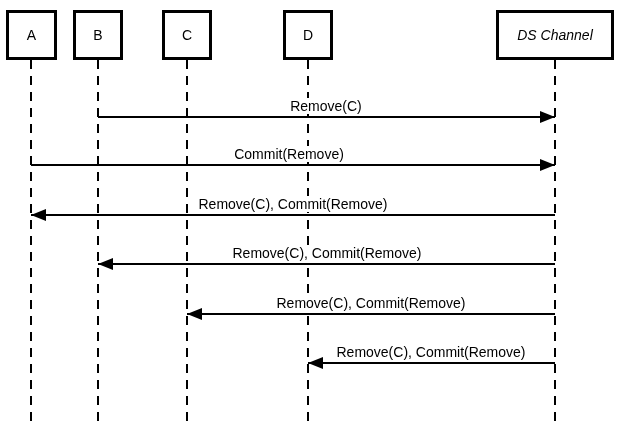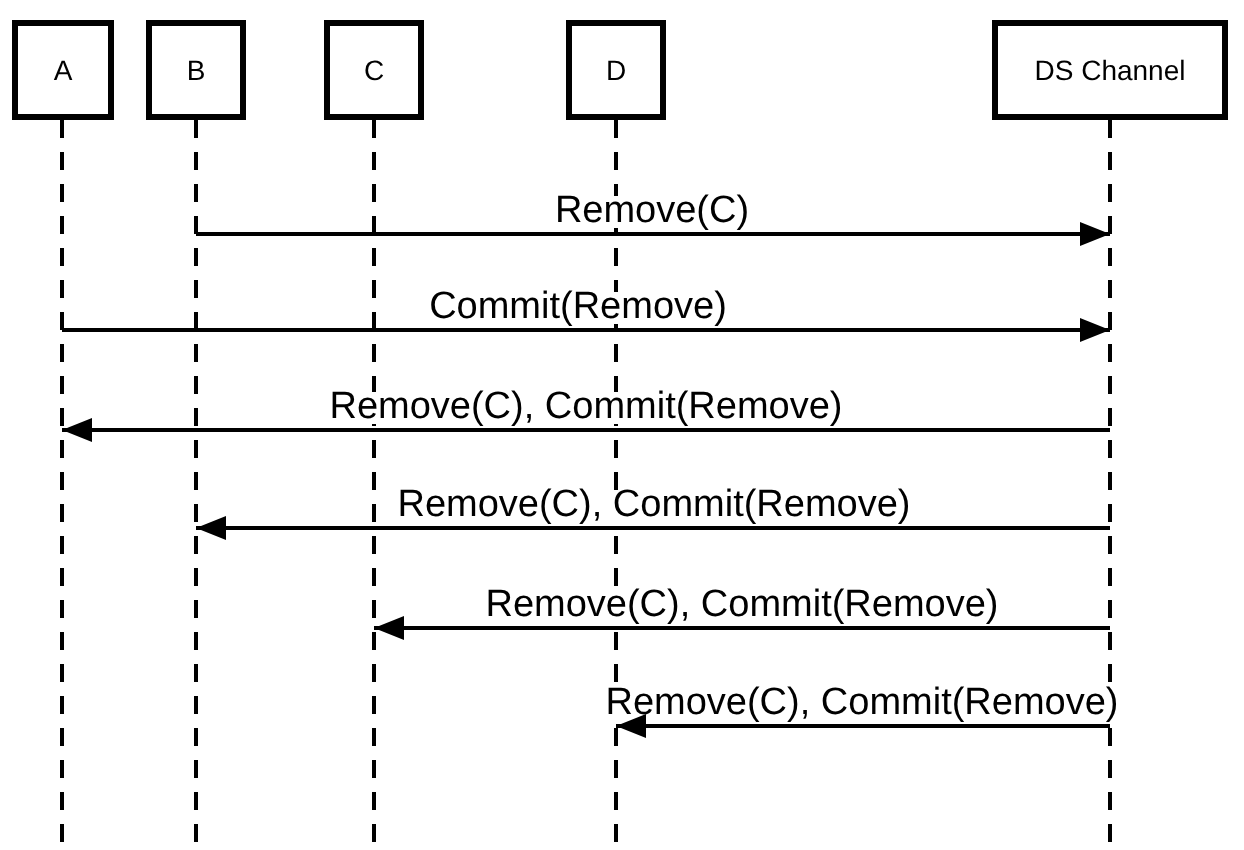--- a/index.html
+++ b/index.html
@@ -49,21 +49,21 @@
     height: 0;
     border-top: 6px solid transparent;
     border-bottom: 6px solid transparent;
     z-index: 2;
   }
   .arrowhead.right { border-left: 15px solid #000000; }
   .arrowhead.left  { border-right: 15px solid #000000; }
   .msg-label {
     position: absolute;
     transform: translateX(-50%);
-    font-size: 19px;
+    font-size: 14px;
     line-height: 16px;
     white-space: nowrap;
     background: #ffffff;
     padding: 0 3px;
     z-index: 2;
   }
 </style>
 </head>
 <body>
 
@@ -74,21 +74,21 @@
   </div>
   <div class="actor-box" style="left:73px;  width:50px;">
     <span>B</span>
   </div>
   <div class="actor-box" style="left:162px; width:50px;">
     <span>C</span>
   </div>
   <div class="actor-box" style="left:283px; width:50px;">
     <span>D</span>
   </div>
-  <div class="actor-box" style="left:496px; width:118px;">
+  <div class="actor-box" style="left:496px; width:118px;font-style:italic;">
     <span>DS Channel</span>
   </div>
 
   <div class="lifeline" style="left:30px;"></div>
   <div class="lifeline" style="left:97px;"></div>
   <div class="lifeline" style="left:186px;"></div>
   <div class="lifeline" style="left:307px;"></div>
   <div class="lifeline" style="left:554px;"></div>
 
   <div>

